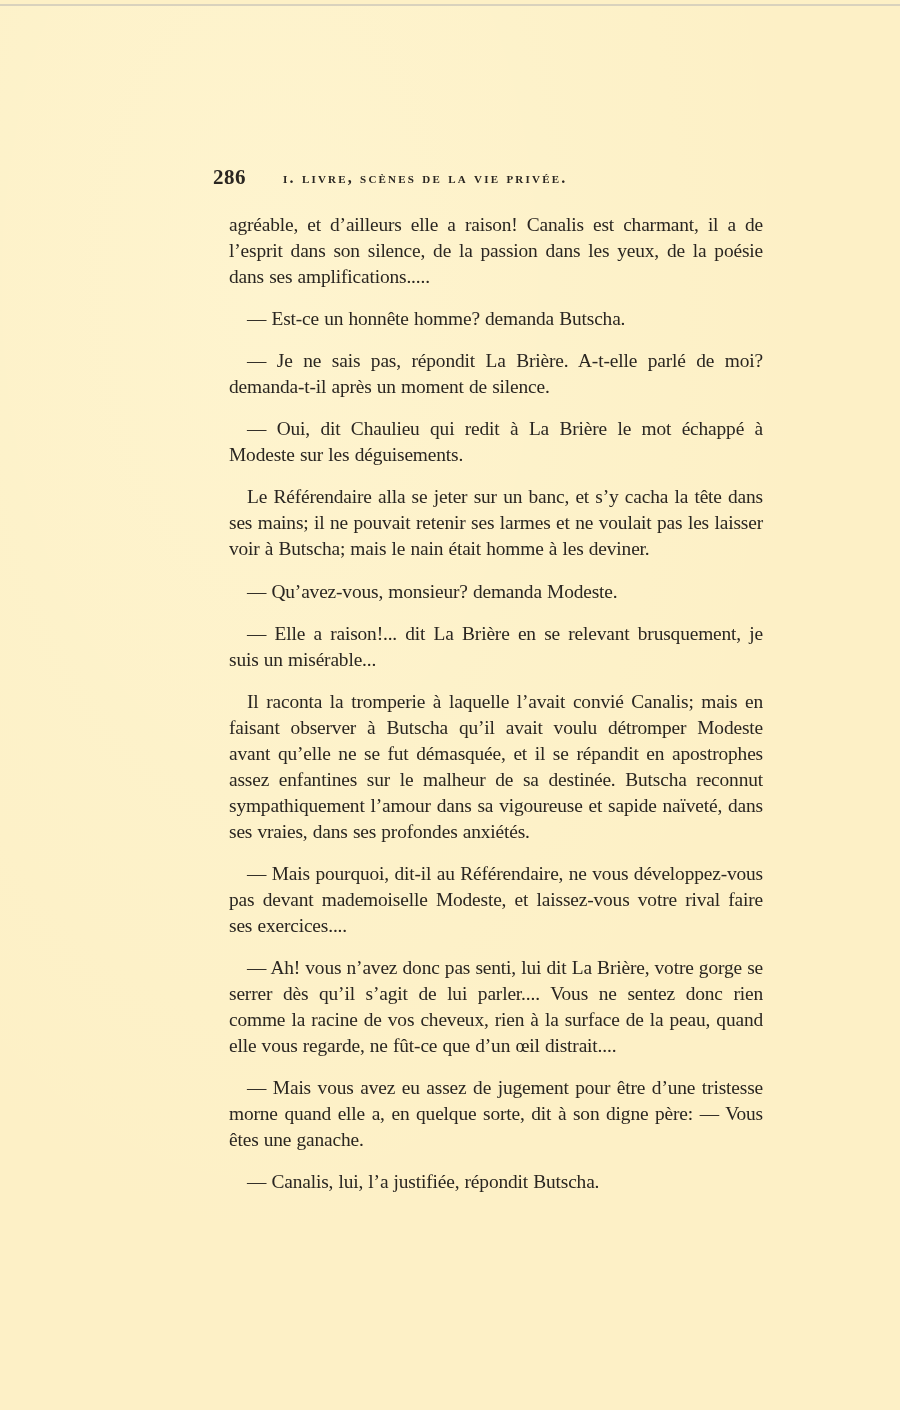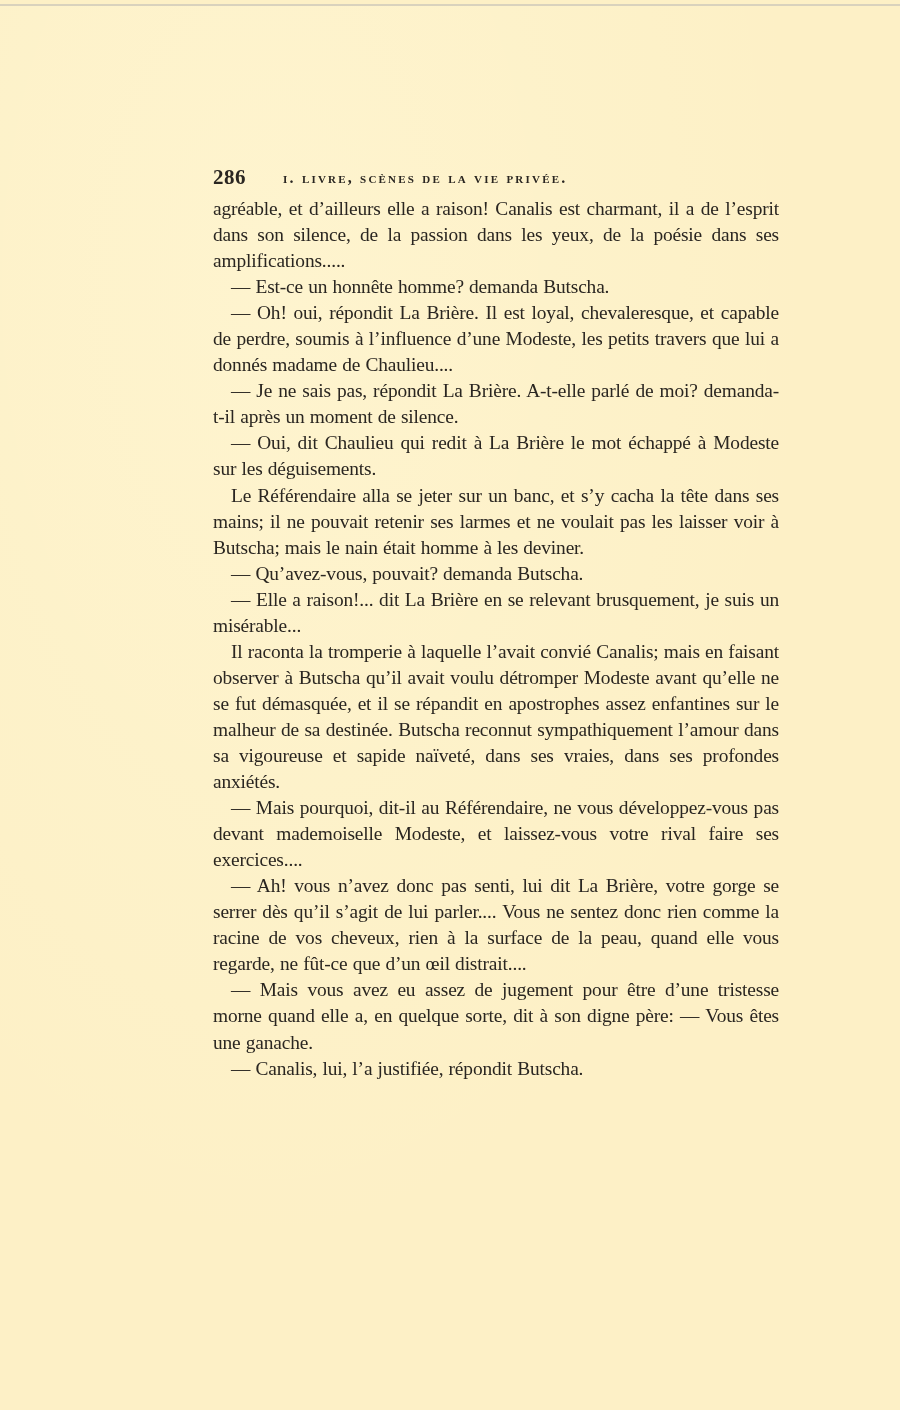--- a/index.html
+++ b/index.html
@@ -55,21 +55,21 @@
     font-variant: small-caps;
     text-transform: lowercase;
   }
   .text-block {
     position: absolute;
     left: 213px;
     top: 192px;
     width: 566px;
   }
   .para {
-    margin: 0;
+    margin: 16px;
     font-size: 19.4px;
     line-height: 26.05px;
     text-align: justify;
     text-indent: 0;
     transform-origin: left top;
     font-stretch: condensed;
     letter-spacing: -0.15px;
     word-spacing: 0.5px;
   }
   .para.indent {
@@ -83,25 +83,24 @@
   <div class="top-edge"></div>
 
   <div class="running-head">
     <span class="folio">286</span>
     <span class="head-title">I. LIVRE, SCÈNES DE LA VIE PRIVÉE.</span>
   </div>
 
   <div class="text-block">
     <p class="para">agréable, et d’ailleurs elle a raison! Canalis est charmant, il a de l’esprit dans son silence, de la passion dans les yeux, de la poésie dans ses amplifications.....</p>
     <p class="para indent">— Est-ce un honnête homme? demanda Butscha.</p>
-    <p class="para indent">— Oh! oui, répondit La Brière. Il est loyal, chevaleresque, et capable de perdre, soumis à l’influence d’une Modeste, les petits travers que lui a donnés madame de Chaulieu....</p>
     <p class="para indent">— Je ne sais pas, répondit La Brière. A-t-elle parlé de moi? demanda-t-il après un moment de silence.</p>
     <p class="para indent">— Oui, dit Chaulieu qui redit à La Brière le mot échappé à Modeste sur les déguisements.</p>
     <p class="para indent">Le Référendaire alla se jeter sur un banc, et s’y cacha la tête dans ses mains; il ne pouvait retenir ses larmes et ne voulait pas les laisser voir à Butscha; mais le nain était homme à les deviner.</p>
-    <p class="para indent">— Qu’avez-vous, pouvait? demanda Butscha.</p>
+    <p class="para indent">— Qu’avez-vous, monsieur? demanda Modeste.</p>
     <p class="para indent">— Elle a raison!... dit La Brière en se relevant brusquement, je suis un misérable...</p>
     <p class="para indent">Il raconta la tromperie à laquelle l’avait convié Canalis; mais en faisant observer à Butscha qu’il avait voulu détromper Modeste avant qu’elle ne se fut démasquée, et il se répandit en apostrophes assez enfantines sur le malheur de sa destinée. Butscha reconnut sympathiquement l’amour dans sa vigoureuse et sapide naïveté, dans ses vraies, dans ses profondes anxiétés.</p>
     <p class="para indent">— Mais pourquoi, dit-il au Référendaire, ne vous développez-vous pas devant mademoiselle Modeste, et laissez-vous votre rival faire ses exercices....</p>
     <p class="para indent">— Ah! vous n’avez donc pas senti, lui dit La Brière, votre gorge se serrer dès qu’il s’agit de lui parler.... Vous ne sentez donc rien comme la racine de vos cheveux, rien à la surface de la peau, quand elle vous regarde, ne fût-ce que d’un œil distrait....</p>
     <p class="para indent">— Mais vous avez eu assez de jugement pour être d’une tristesse morne quand elle a, en quelque sorte, dit à son digne père: — Vous êtes une ganache.</p>
     <p class="para indent">— Canalis, lui, l’a justifiée, répondit Butscha.</p>
   </div>
 </div>
 
 </body></html>

